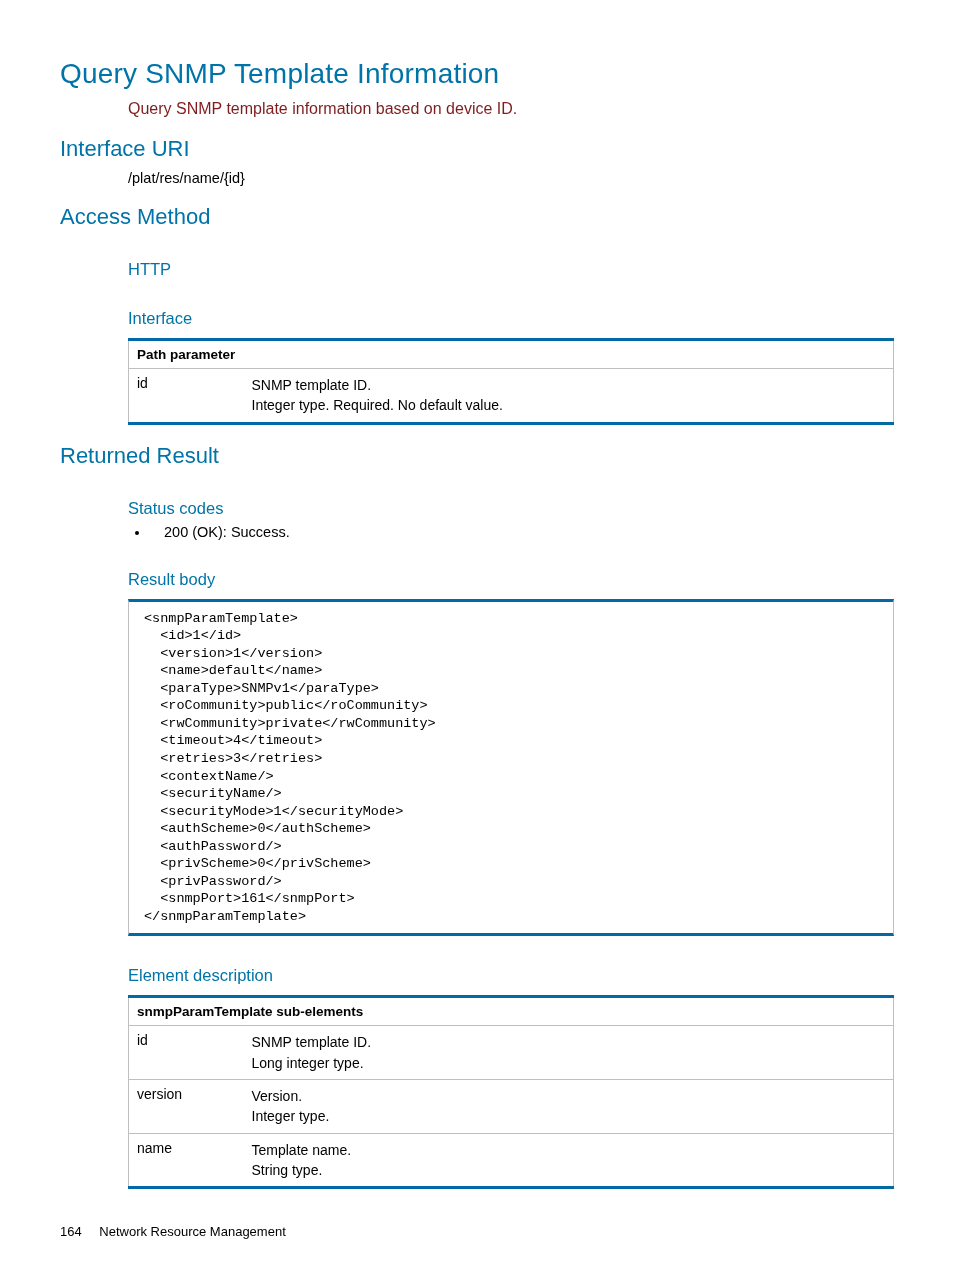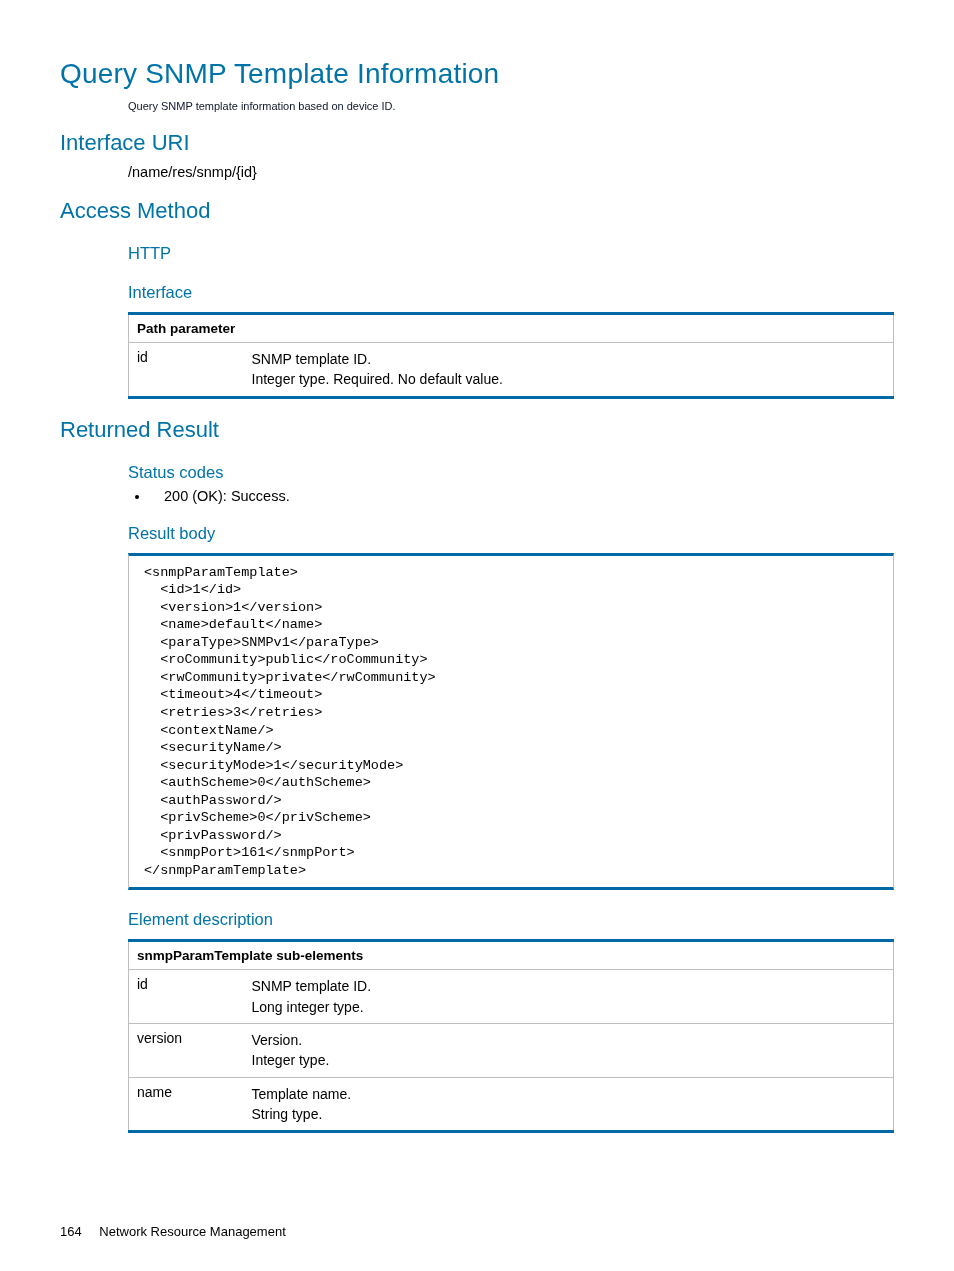--- a/index.html
+++ b/index.html
@@ -18,41 +18,41 @@
   }
   h1.title {
     font-family: "Segoe UI Light", "Helvetica Neue", Arial, sans-serif;
     font-weight: 300;
     font-size: 28px;
     color: #0073a8;
     margin: 0 0 10px 0;
     letter-spacing: 0.2px;
   }
   .body-text {
-    font-size: 11px;
+    font-size: 16px;
     margin: 0 0 14px 0;
     padding-left: 68px;
-    color: #0f172a;
+    color: #7f1d1d;
   }
   h2.section {
     font-family: "Segoe UI Light", "Helvetica Neue", Arial, sans-serif;
     font-weight: 300;
     font-size: 22px;
     color: #0073a8;
     margin: 18px 0 8px 0;
   }
   .indent-block {
     padding-left: 68px;
   }
   h3.sub {
     font-family: "Segoe UI Light", "Helvetica Neue", Arial, sans-serif;
     font-weight: 400;
     font-size: 16.5px;
     color: #0073a8;
-    margin: 20px 0 6px 0;
+    margin: 30px 0 6px 0;
   }
   .plain {
     font-size: 14.5px;
     margin: 0 0 10px 0;
   }
   ul.bullets {
     margin: 6px 0 12px 0;
     padding-left: 22px;
   }
   ul.bullets li {
@@ -126,21 +126,21 @@
 <body>
 
 <div class="page">
 
   <h1 class="title">Query SNMP Template Information</h1>
 
   <p class="body-text">Query SNMP template information based on device ID.</p>
 
   <h2 class="section">Interface URI</h2>
   <div class="indent-block">
-    <p class="plain">/name/res/snmp/{id}</p>
+    <p class="plain">/plat/res/name/{id}</p>
   </div>
 
   <h2 class="section">Access Method</h2>
   <div class="indent-block">
     <h3 class="sub">HTTP</h3>
 
     <h3 class="sub">Interface</h3>
     <table class="param-table">
       <thead>
         <tr>

